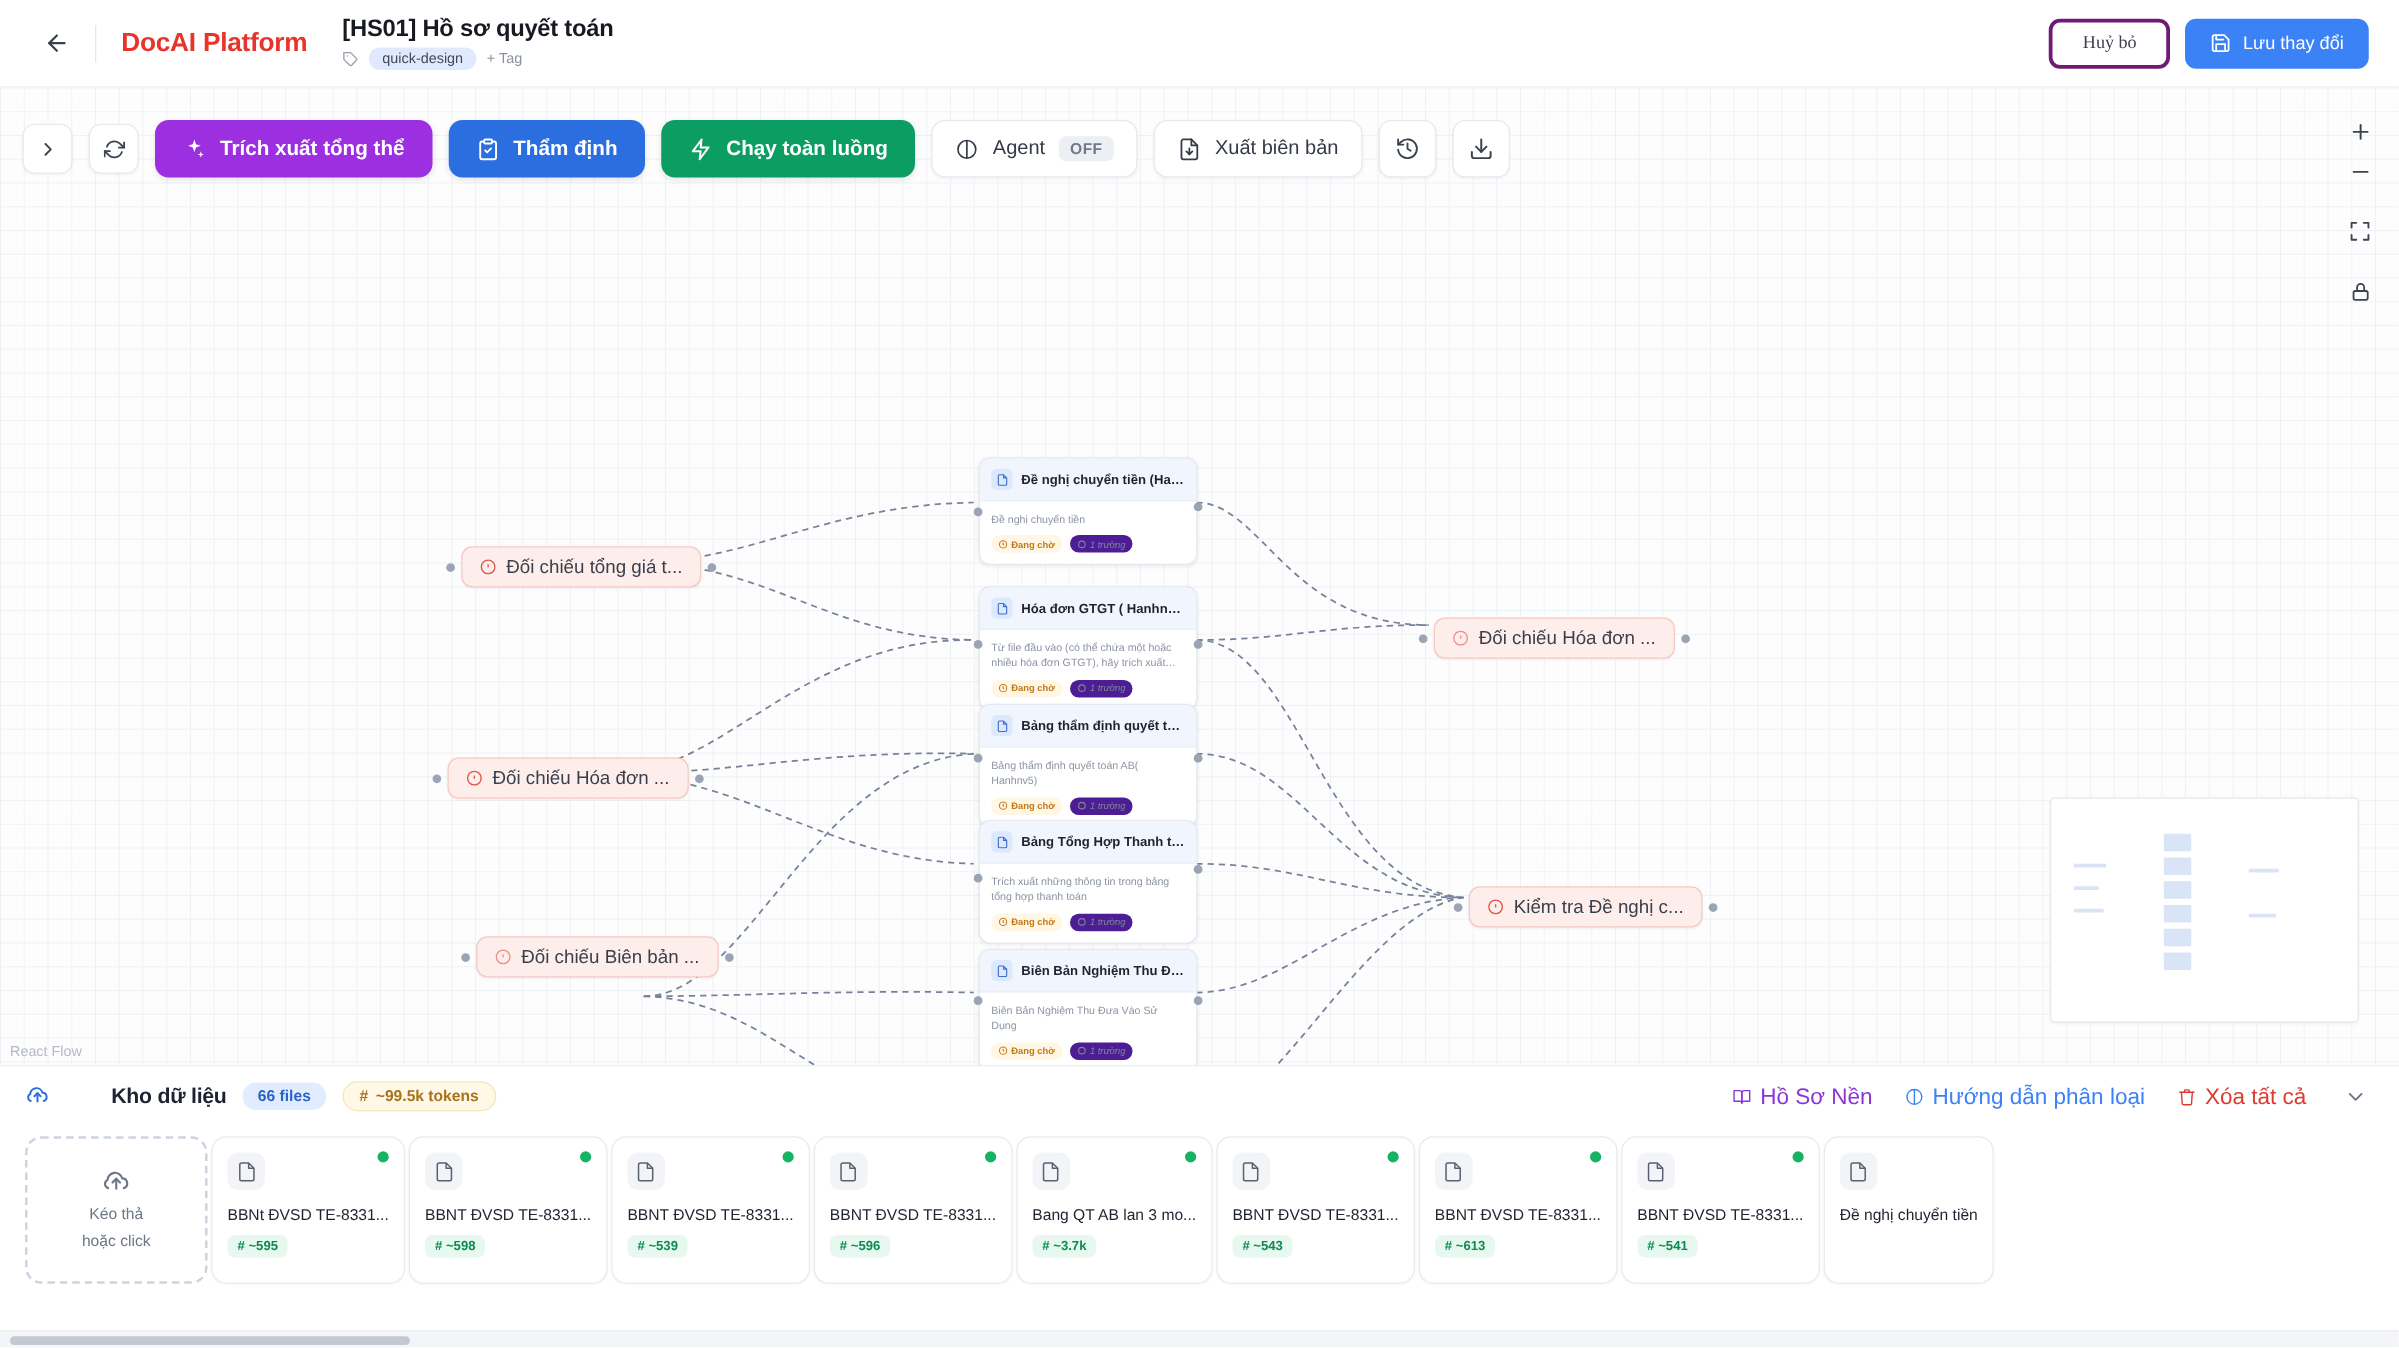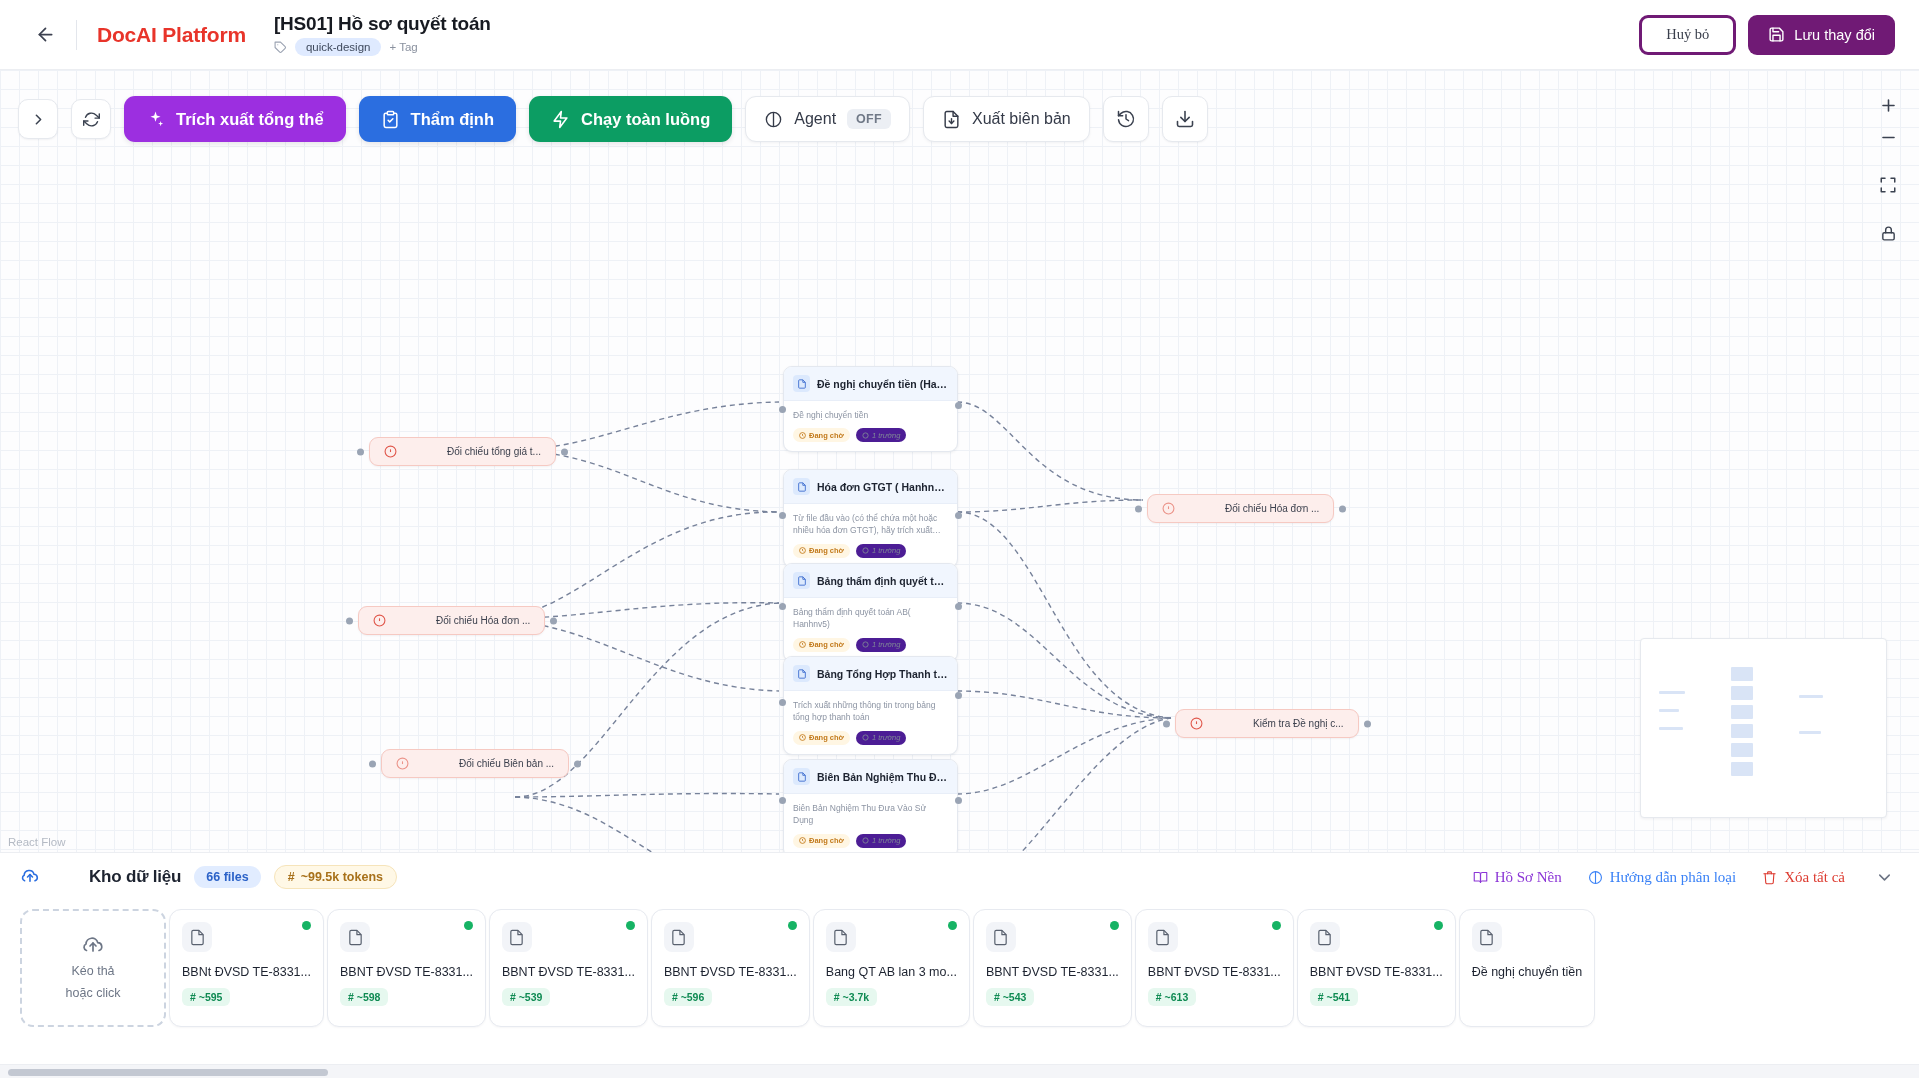--- a/index.html
+++ b/index.html
@@ -40,21 +40,21 @@
   }
   .add-tag { font-size: 11.5px; color: #8a919f; cursor: pointer; }
   .top-actions { margin-left: auto; display: flex; align-items: center; gap: 12px; }
   .btn-cancel {
     height: 40px; padding: 0 24px; border-radius: 9px;
     border: 3px solid #701a75; background: #fff; color: #3a3f4c;
     font-size: 14.5px; font-family: Liberation Serif, serif; cursor: pointer;
   }
   .btn-save {
     height: 40px; padding: 0 20px; border-radius: 9px; border: none;
-    background: #701a75; color: #fff; font-size: 14.5px; font-family: inherit;
+    background: #3b82f6; color: #fff; font-size: 14.5px; font-family: inherit;
     display: flex; align-items: center; gap: 9px; cursor: pointer;
   }
 
   
   .canvas {
     position: relative; flex: 1 1 auto;
     background-color: #fdfdfe;
     background-image:
       linear-gradient(to right, #eef1f6 1px, transparent 1px),
       linear-gradient(to bottom, #eef1f6 1px, transparent 1px);
@@ -144,21 +144,21 @@
   }
   .chip-wait { background: #fff6e3; color: #c2791a; font-weight: 700; }
   .chip-field { background: #4c1d95; color: #7f8796; font-style: italic; }
 
   .val-node {
     display: flex; align-items: center; gap: 8px;
     background: #fdeeec; border: 1px solid #f6c9c2;
     border-radius: 9px; padding: 7px 14px; cursor: pointer;
     box-shadow: 0 1px 2px rgba(16,24,40,.05);
   }
-  .val-txt { font-size: 10px; color: #3a3f4c; white-space: nowrap; margin-left: 42px; }
+  .val-txt { font-size: 15px; color: #3a3f4c; white-space: nowrap; }
   .handle {
     position: absolute; width: 7px; height: 7px; border-radius: 50%;
     background: #9aa4b4; top: 50%; transform: translateY(-50%);
   }
   .h-l { left: -12px; } .h-r { right: -12px; }
   .dh { position: absolute; width: 7px; height: 7px; border-radius: 50%; background: #9aa4b4; }
 
   
   .minimap {
     position: absolute; right: 32px; bottom: 34px;
@@ -190,21 +190,21 @@
     padding: 4px 12px; border-radius: 13px;
   }
   .pill-tokens {
     background: #fff8e6; color: #a8711a; font-size: 12.5px; font-weight: 700;
     padding: 4px 13px; border-radius: 13px;
     border: 1px solid #f6e4ba; display: flex; align-items: center; gap: 6px;
   }
   .store-actions { margin-left: auto; display: flex; align-items: center; gap: 26px; }
   .sa {
     display: flex; align-items: center; gap: 7px;
-    font-size: 15px; cursor: pointer; background: none; border: none; font-family: Liberation Serif, serif; justify-content: center;
+    font-size: 18px; cursor: pointer; background: none; border: none; font-family: Liberation Sans, sans-serif; justify-content: center;
   }
   .sa-purple { color: #8b35d6; }
   .sa-orange { color: #3b82f6; }
   .sa-red { color: #dd3b30; }
   .chev-btn {
     width: 26px; height: 26px; display: flex; align-items: center; justify-content: center;
     color: #6b7383; background: none; border: none; cursor: pointer; border-radius: 5px;
   }
 
   .files-row {

